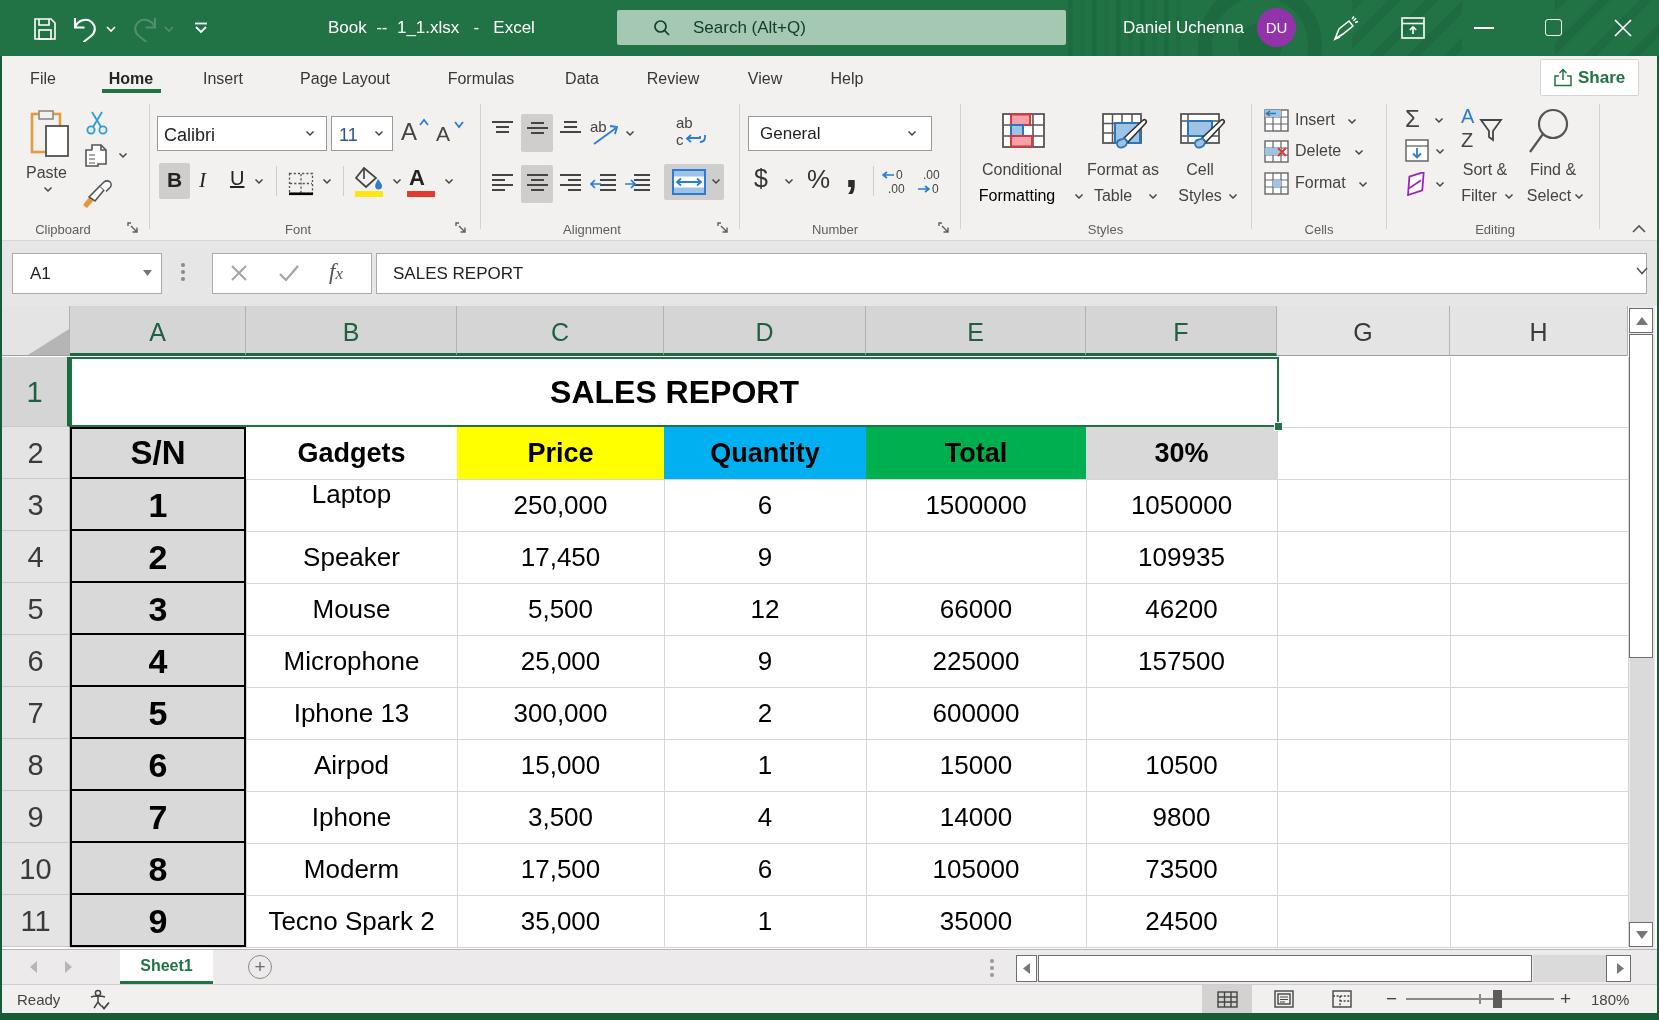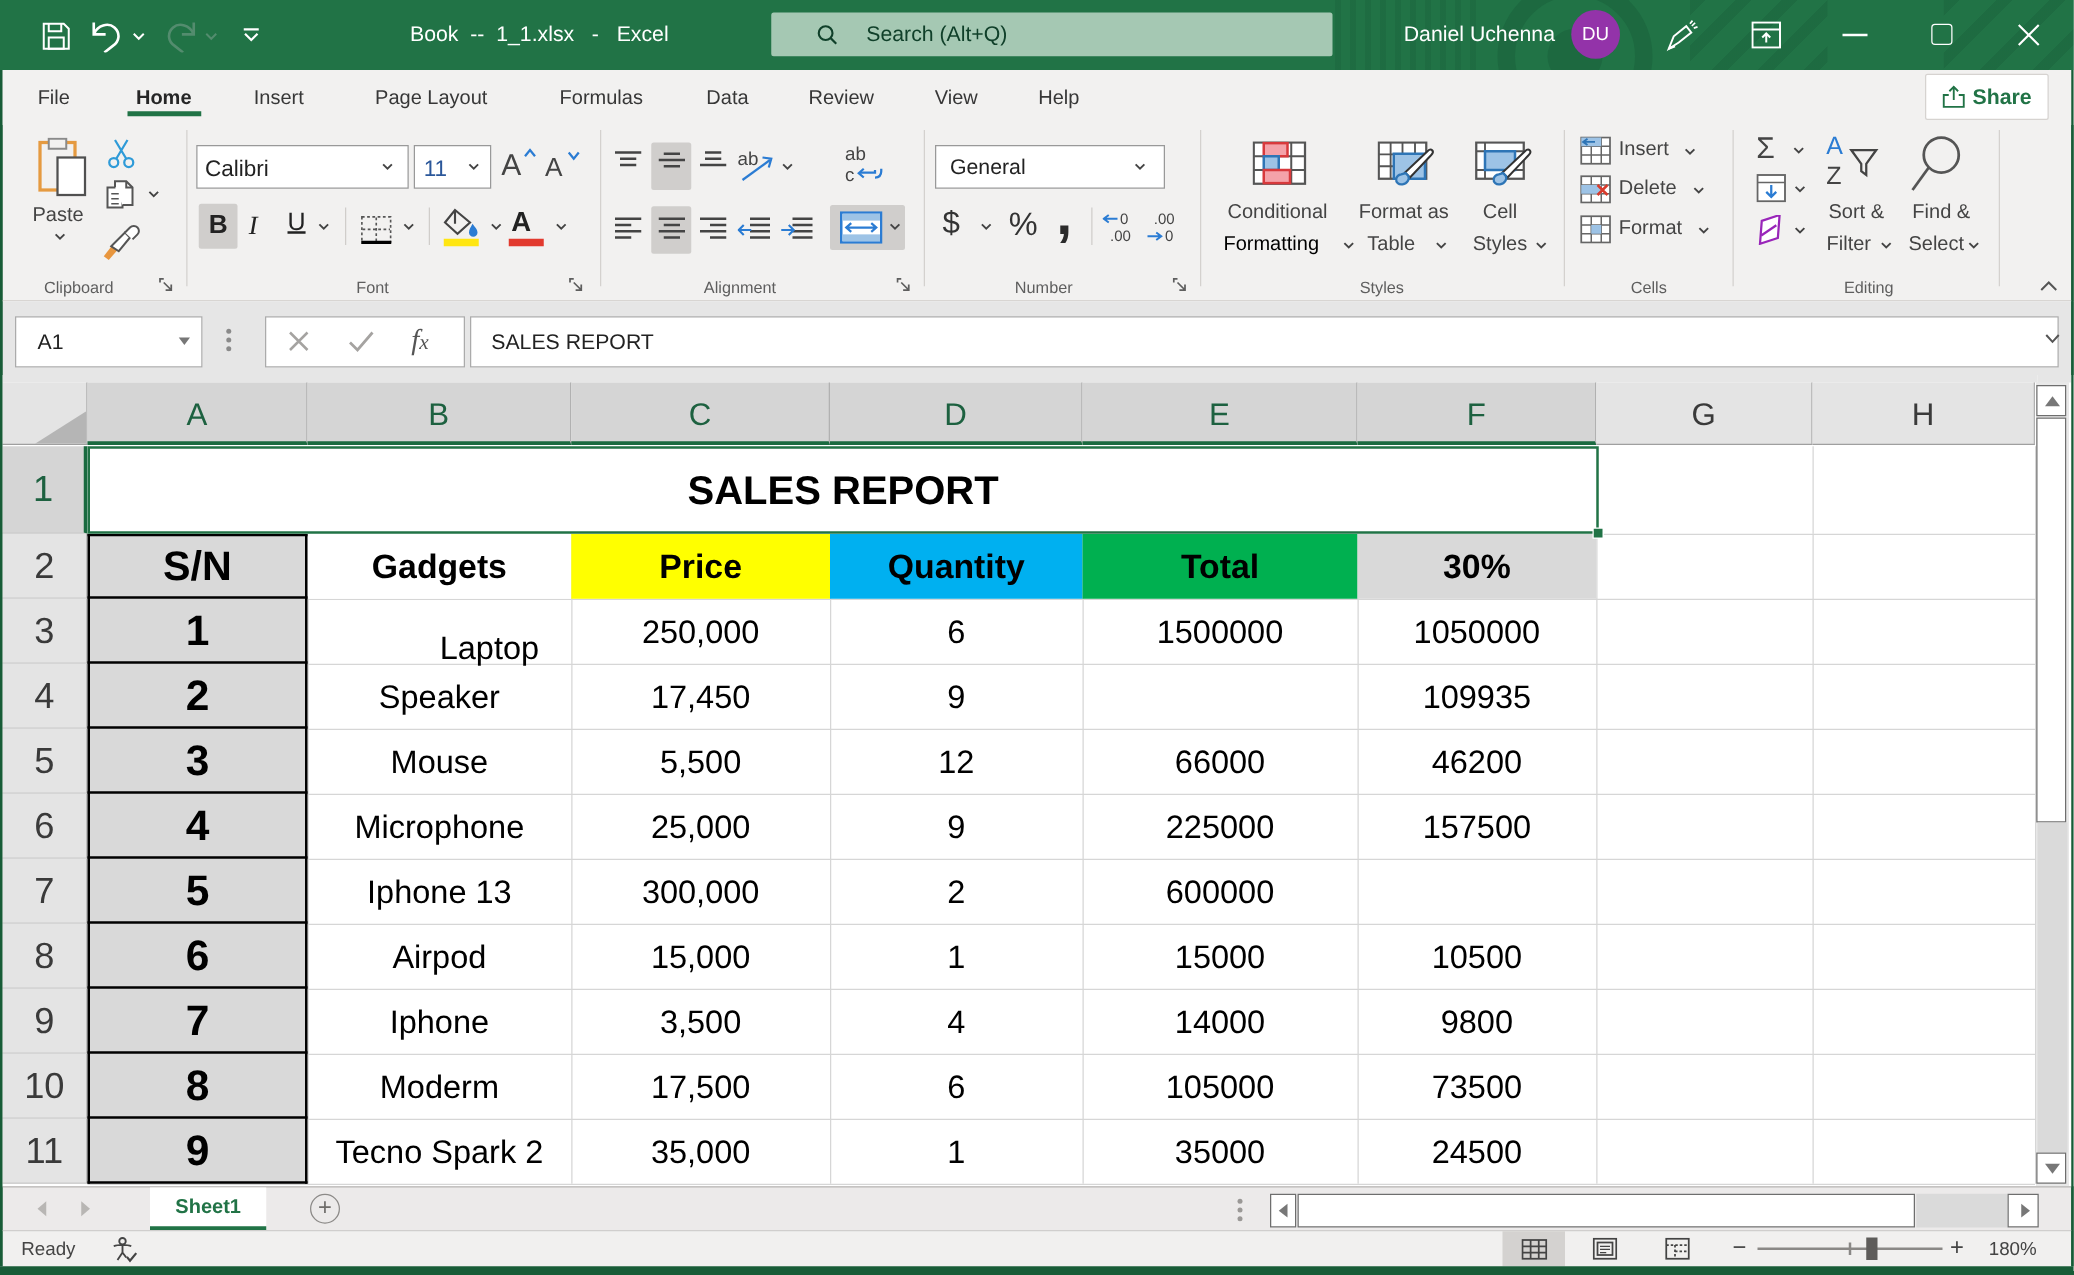--- a/index.html
+++ b/index.html
@@ -497,21 +497,21 @@
     <div class="gl-h" style="left:68px;top:543px;width:1558px;"></div>
     <div class="gl-h" style="left:68px;top:595px;width:1558px;"></div>
     <div class="gl-h" style="left:68px;top:647px;width:1558px;"></div>
     <div class="cell" style="left:68px;top:127px;width:176px;height:52px;line-height:52px;background:#d9d9d9;font-weight:bold;font-size:33px;">S/N</div>
     <div class="cell" style="left:244px;top:127px;width:211px;height:52px;line-height:52px;background:#ffffff;font-weight:bold;font-size:27px;">Gadgets</div>
     <div class="cell" style="left:455px;top:127px;width:207px;height:52px;line-height:52px;background:#ffff00;font-weight:bold;font-size:27px;">Price</div>
     <div class="cell" style="left:662px;top:127px;width:202px;height:52px;line-height:52px;background:#00b0f0;font-weight:bold;font-size:27px;">Quantity</div>
     <div class="cell" style="left:864px;top:127px;width:220px;height:52px;line-height:52px;background:#00b050;font-weight:bold;font-size:27px;">Total</div>
     <div class="cell" style="left:1084px;top:127px;width:191px;height:52px;line-height:52px;background:#d9d9d9;font-weight:bold;font-size:27px;">30%</div>
     <div class="cell" style="left:68px;top:179px;width:176px;height:52px;line-height:52px;background:#d9d9d9;font-weight:bold;font-size:34px;">1</div>
-    <div class="cell" style="left:244px;top:192px;width:211px;height:52px;line-height:52px;margin-left:40px;">Laptop</div>
+    <div class="cell" style="left:244px;top:168px;width:211px;height:52px;line-height:52px;">Laptop</div>
     <div class="cell" style="left:455px;top:179px;width:207px;height:52px;line-height:52px;">250,000</div>
     <div class="cell" style="left:662px;top:179px;width:202px;height:52px;line-height:52px;">6</div>
     <div class="cell" style="left:864px;top:179px;width:220px;height:52px;line-height:52px;">1500000</div>
     <div class="cell" style="left:1084px;top:179px;width:191px;height:52px;line-height:52px;">1050000</div>
     <div class="cell" style="left:68px;top:231px;width:176px;height:52px;line-height:52px;background:#d9d9d9;font-weight:bold;font-size:34px;">2</div>
     <div class="cell" style="left:244px;top:231px;width:211px;height:52px;line-height:52px;">Speaker</div>
     <div class="cell" style="left:455px;top:231px;width:207px;height:52px;line-height:52px;">17,450</div>
     <div class="cell" style="left:662px;top:231px;width:202px;height:52px;line-height:52px;">9</div>
     <div class="cell" style="left:1084px;top:231px;width:191px;height:52px;line-height:52px;">109935</div>
     <div class="cell" style="left:68px;top:283px;width:176px;height:52px;line-height:52px;background:#d9d9d9;font-weight:bold;font-size:34px;">3</div>

